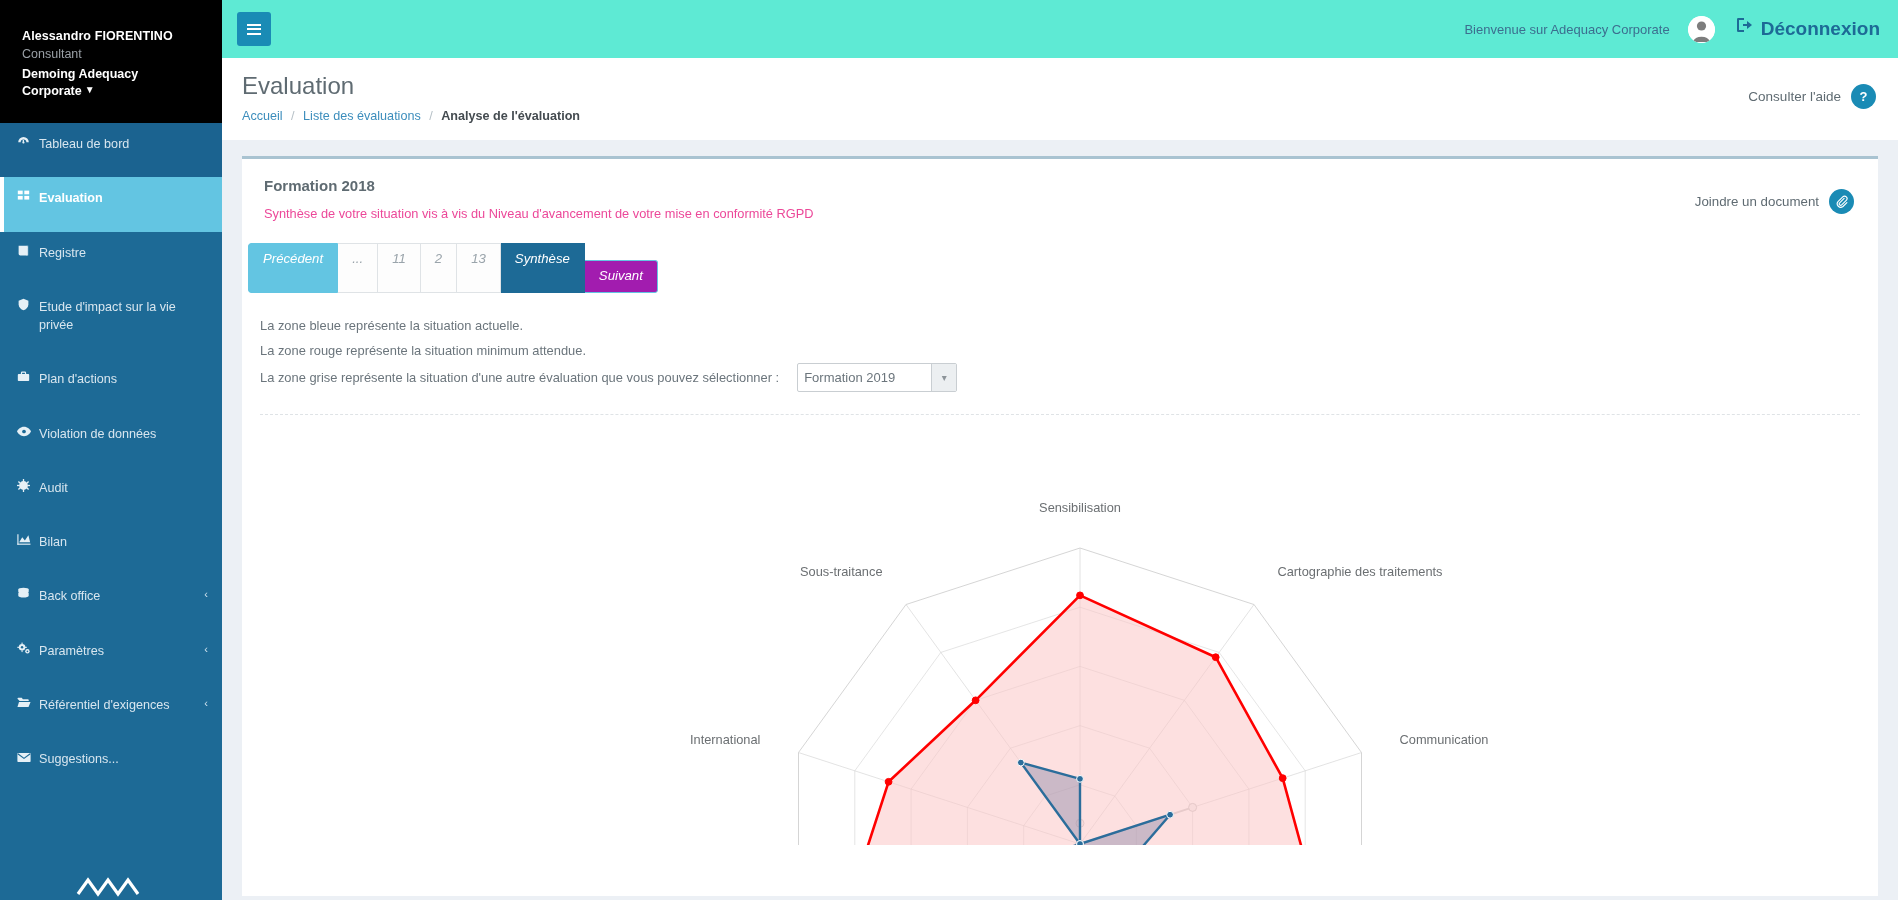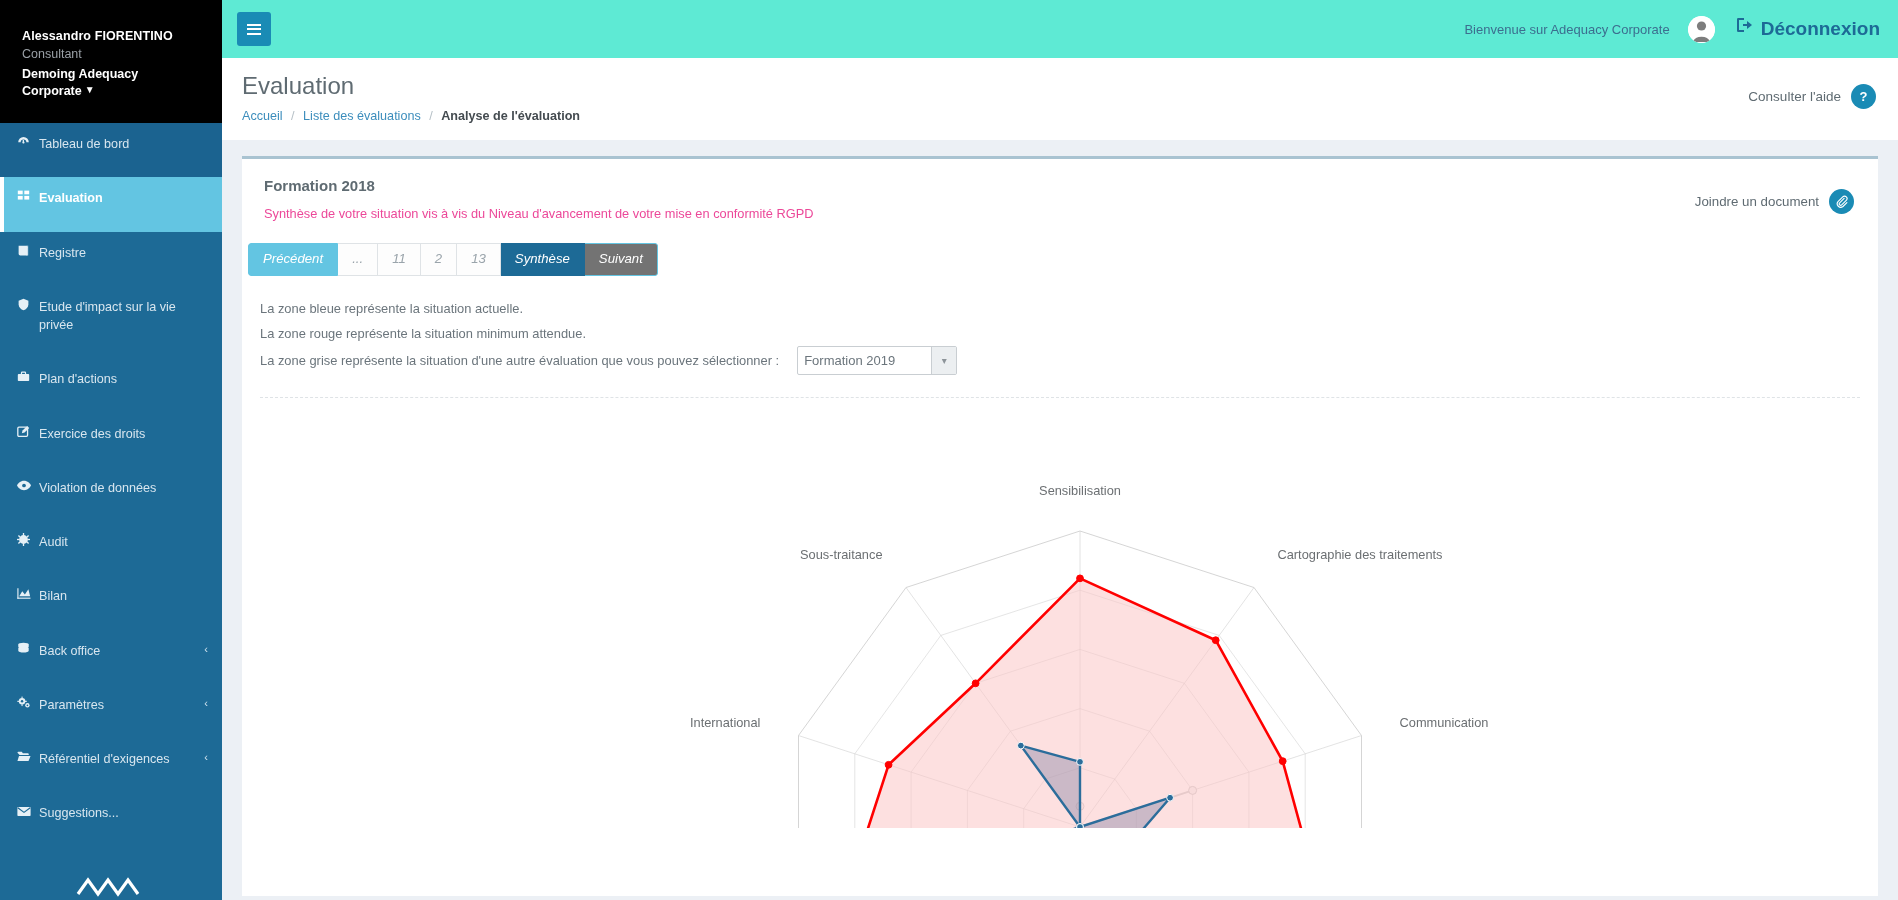--- a/index.html
+++ b/index.html
@@ -154,21 +154,21 @@
   }
   .pager { display: flex; border-radius: 3px; overflow: hidden; }
   .pager .pg {
     font-size: 13.2px; padding: 7px 14px; line-height: 1.25;
     border: 1px solid #dfe3e6; border-left: none; background: #fdfdfd;
     color: #9aa4ab; cursor: pointer; user-select: none;
   }
   .pager .pg:first-child { border-left: 1px solid #dfe3e6; border-radius: 3px 0 0 3px; }
   .pager .pg:last-child { border-radius: 0 3px 3px 0; }
   .pager .pg.prev { background: #63c5e2; color: #ffffff; border-color: #63c5e2; }
-  .pager .pg.next { background: #737373; color: #ffffff; border-color: #63c5e2; }
+  .pager .pg.next { background: #a21caf; color: #ffffff; border-color: #63c5e2; margin-top: 17px; }
   .pager .pg.synth { background: #1d6a96; color: #ffffff; border-color: #1d6a96; font-weight: normal; }
 
   
   #legend { padding: 10px 0 0 18px; }
   #legend .line {
     font-size: 12.9px; color: #6b757c; line-height: 1.95;
     display: flex; align-items: center; flex-wrap: nowrap;
   }
   #eval-select {
     margin-left: 10px; width: 160px; height: 29px;
@@ -240,27 +240,20 @@
             <path d="M8 1 L14 3.4 v4.2 C14 11.4 11.3 14 8 15 4.7 14 2 11.4 2 7.6 V3.4z" fill="currentColor"></path>
           </svg></span>
         <span class="lbl">Etude d'impact sur la vie privée</span>
       </li>
       <li class="nav-item">
         <span class="ico"><svg width="13" height="13" viewBox="0 0 16 16">
             <rect x="1" y="5" width="14" height="8.5" rx="1" fill="currentColor"></rect>
             <path d="M5.5 5V3.6a1 1 0 0 1 1-1h3a1 1 0 0 1 1 1V5" fill="none" stroke="currentColor" stroke-width="1.5"></path>
           </svg></span>
         <span class="lbl">Plan d'actions</span>
-      </li>
-      <li class="nav-item">
-        <span class="ico"><svg width="13" height="13" viewBox="0 0 16 16">
-            <rect x="1" y="2.5" width="12" height="11.5" rx="1.4" fill="none" stroke="currentColor" stroke-width="1.6"></rect>
-            <path d="M12.6 1.2 L15 3.6 L9.3 9.3 6 10 6.8 6.8z" fill="currentColor"></path>
-          </svg></span>
-        <span class="lbl">Exercice des droits</span>
       </li>
       <li class="nav-item">
         <span class="ico"><svg width="14" height="13" viewBox="0 0 18 12">
             <path d="M9 0C4.5 0 1.3 3.3 0 6c1.3 2.7 4.5 6 9 6s7.7-3.3 9-6c-1.3-2.7-4.5-6-9-6z" fill="currentColor"></path>
             <circle cx="9" cy="6" r="2.4" fill="#1d6a96"></circle>
           </svg></span>
         <span class="lbl">Violation de données</span>
       </li>
       <li class="nav-item">
         <span class="ico"><svg width="13" height="13" viewBox="0 0 16 16">

